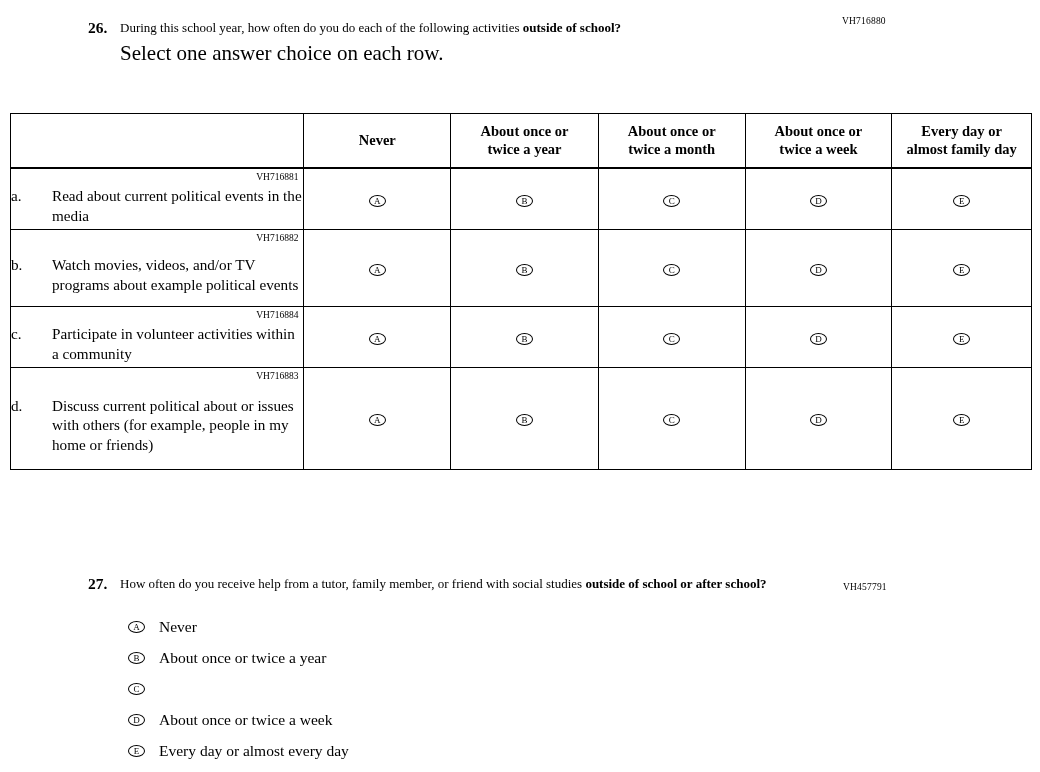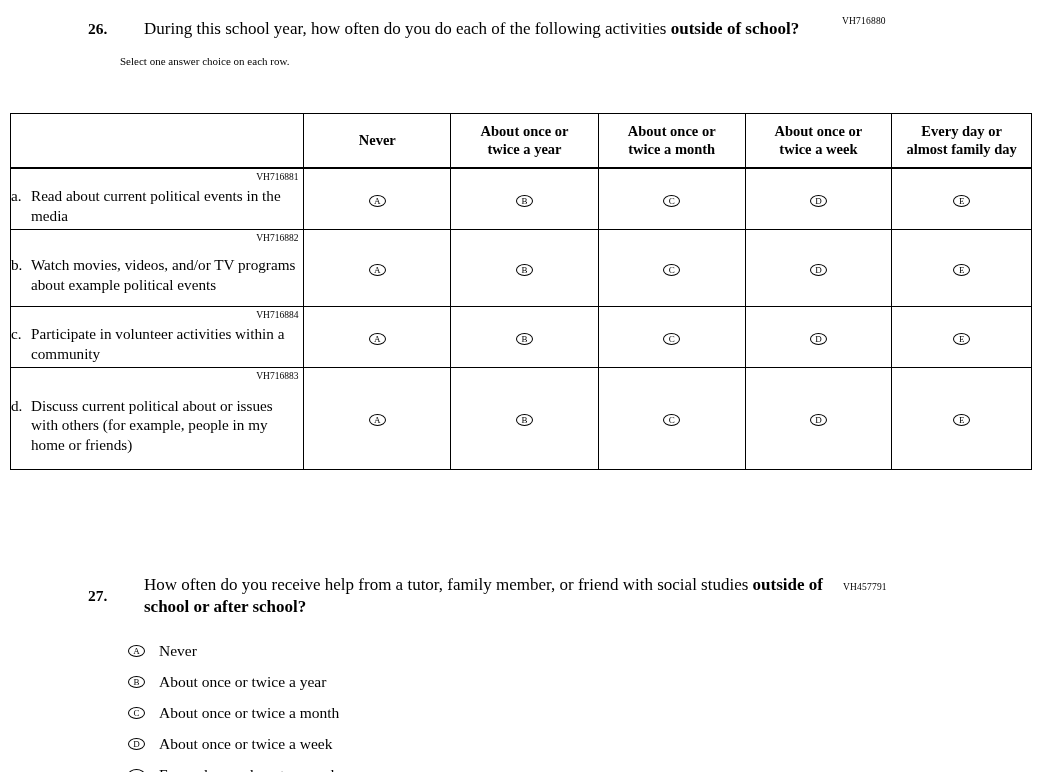--- a/index.html
+++ b/index.html
@@ -34,30 +34,29 @@
     align-items: center;
   }
   .q-num {
     font-weight: bold;
     font-size: 15.5px;
     width: 32px;
     flex: 0 0 32px;
     line-height: 1.28;
   }
   .q-text {
-    font-size: 17px;
+    font-size: 13px;
     line-height: 1.28;
     width: 690px;
-    margin-left: 24px;
   }
   .q-text b { font-weight: bold; }
   .q-instruction {
     margin-left: 32px;
-    margin-top: 15px;
-    font-size: 11px;
+    margin-top: 3px;
+    font-size: 21px;
   }
 
   .vhcode {
     font-family: "Liberation Serif", serif;
     font-size: 9.5px;
     letter-spacing: 0.2px;
   }
   .vh-q26 {
     position: absolute;
     left: 842px;
@@ -114,20 +113,21 @@
   .stem-inner {
     display: flex;
     margin-top: 13px;
   }
   .stem-letter {
     flex: 0 0 20px;
     width: 20px;
   }
   .stem-label {
     flex: 1;
+    margin-left: 21px;
   }
   .stem-vh {
     position: absolute;
     right: 5px;
     top: 2px;
     font-size: 9.5px;
   }
   .bubble-cell {
     text-align: center;
     vertical-align: middle;
@@ -296,21 +296,20 @@
       <div class="opt">
         <span class="bubble">A</span>
         <span class="opt-label">Never</span>
       </div>
       <div class="opt">
         <span class="bubble">B</span>
         <span class="opt-label">About once or twice a year</span>
       </div>
       <div class="opt">
         <span class="bubble">C</span>
-        <span class="opt-label">About once or twice a month</span>
       </div>
       <div class="opt">
         <span class="bubble">D</span>
         <span class="opt-label">About once or twice a week</span>
       </div>
       <div class="opt">
         <span class="bubble">E</span>
         <span class="opt-label">Every day or almost every day</span>
       </div>
     </div>

